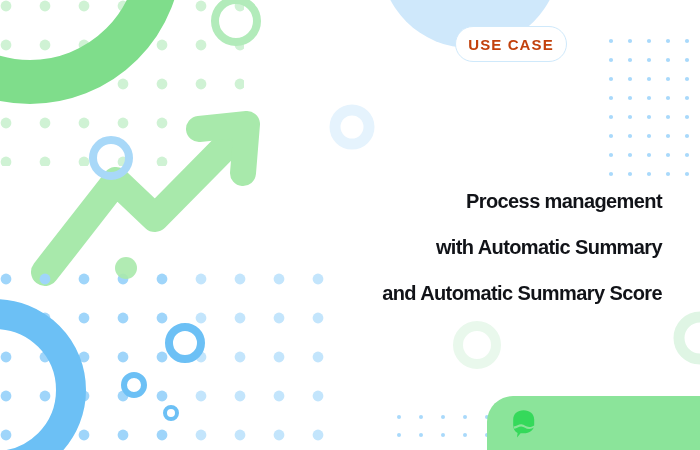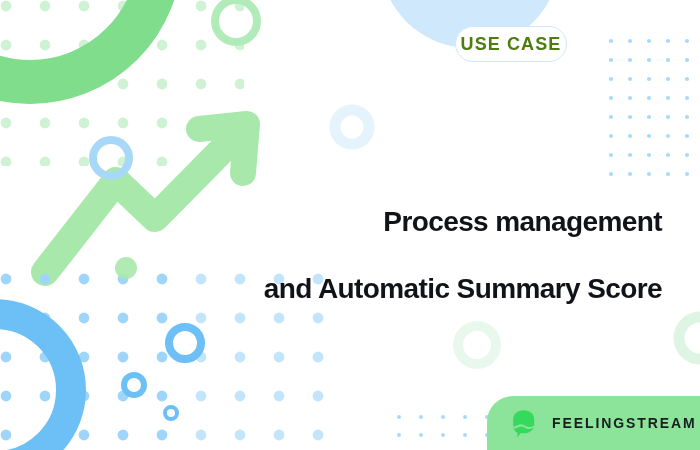--- a/index.html
+++ b/index.html
@@ -33,43 +33,42 @@
     border-radius: 18px;
     background: #ffffff;
     display: flex;
     align-items: center;
     justify-content: center;
     z-index: 30;
   }
   #use-case-badge span {
     font-family: "Liberation Sans", sans-serif;
     font-weight: bold;
-    font-size: 18px;
+    font-size: 15px;
     letter-spacing: 1.1px;
-    color: #4d7c0f;
+    color: #c2410c;
   }
 
   
   #headline {
     position: absolute;
     right: 38px;
     top: 178px;
     width: 430px;
     text-align: right;
     z-index: 25;
   }
   #headline .line {
     font-family: "Liberation Sans", sans-serif;
     font-weight: bold;
-    font-size: 28px;
+    font-size: 20px;
     line-height: 46px;
     letter-spacing: -0.6px;
     color: #111318;
     white-space: nowrap;
-    margin-top: 21px;
   }
 
   
   #logo-bar {
     position: absolute;
     left: 487px;
     top: 396px;
     width: 213px;
     height: 54px;
     background: #8BE49A;
@@ -182,29 +181,29 @@
       </g>
     </svg>
   </div>
 
   <div id="use-case-badge">
     <span>USE CASE</span>
   </div>
 
   <div id="headline">
     <div class="line">Process management</div>
+    <div class="line">with Automatic Summary</div>
     <div class="line">and Automatic Summary Score</div>
   </div>
 
   <div id="logo-bar">
     <svg id="logo-mark" viewBox="0 0 30 30">
       <path d="M4.2 11.5 C4.2 5.8 8.6 2.2 14.6 2.2 C20.6 2.2 25.2 5.8 25.2 11.5
                L25.2 16.4 C25.2 21.9 20.6 25.3 14.6 25.3 L11.6 25.3
                L8.0 29.4 L8.6 25.0 C5.8 23.6 4.2 20.6 4.2 16.9 Z" fill="#35D95B"></path>
       <path d="M4.6 18.6 C7.8 18.0 9.6 16.2 12.4 16.3 C15.4 16.4 17.0 19.1 20.4 19.0
                C22.4 18.9 23.9 18.3 25.2 17.4 L25.2 19.3
                C23.7 20.3 22.1 20.9 20.2 21.0 C16.8 21.1 15.2 18.5 12.3 18.4
                C9.8 18.3 8.0 20.1 5.2 20.8 Z" fill="#8BE49A"></path>
     </svg>
-    <div id="logo-word">FEELINGSTREAM</div>
   </div>
 
 </div>
 
 </body></html>

